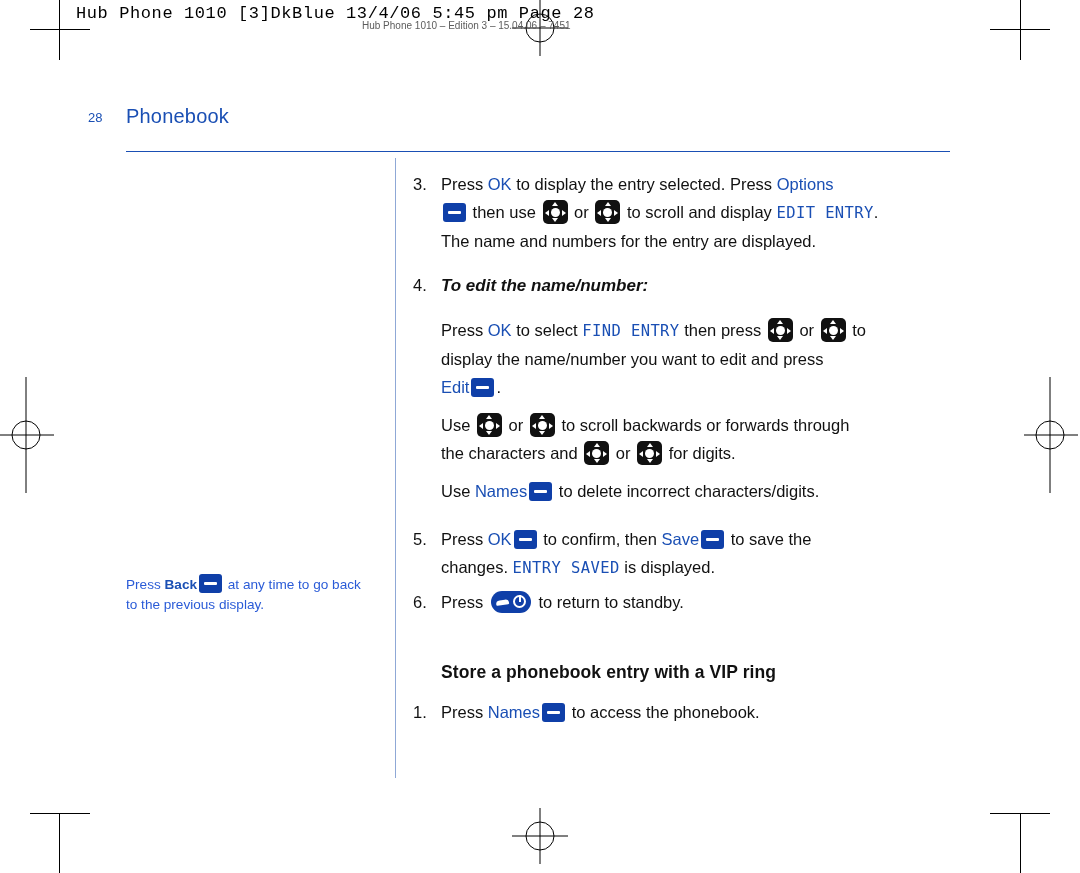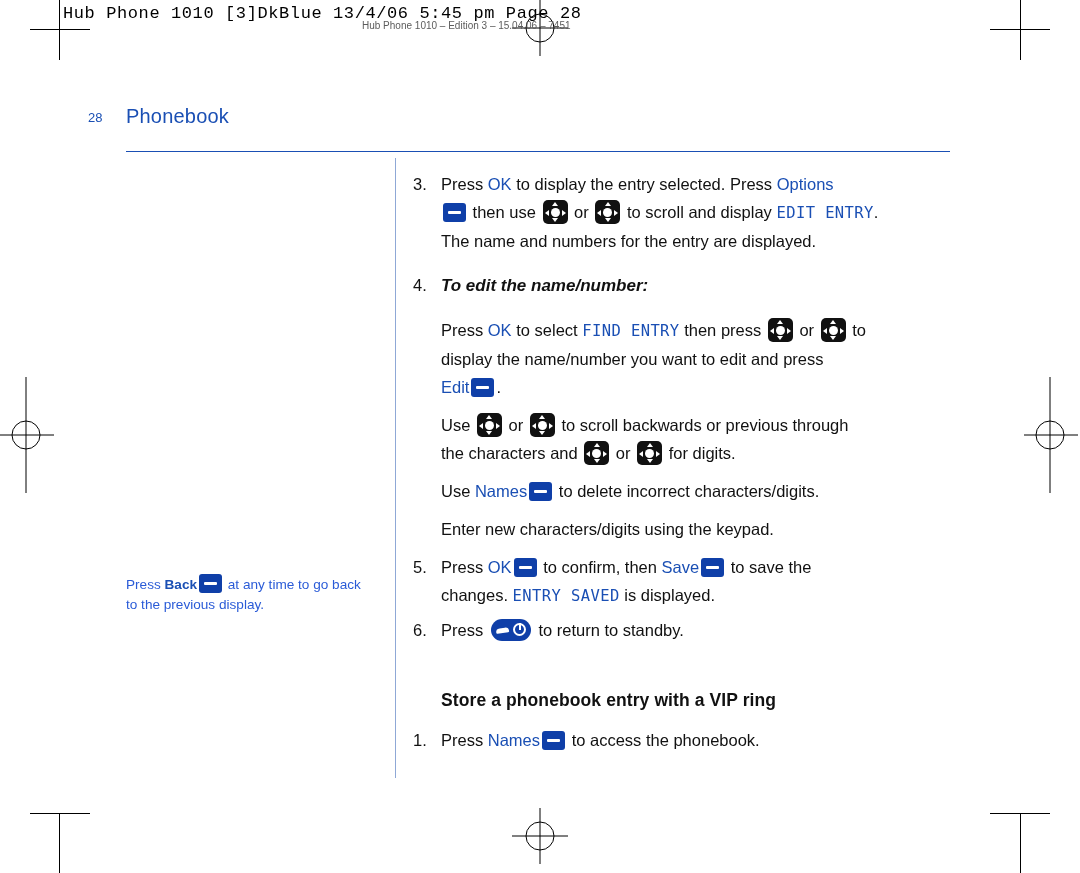--- a/index.html
+++ b/index.html
@@ -12,21 +12,21 @@
     color:#000;
   }
 
   
   .corner{position:absolute;width:60px;height:60px;}
   .corner .v{position:absolute;width:1px;height:60px;background:#000;}
   .corner .h{position:absolute;height:1px;width:60px;background:#000;}
 
   
   .slug{
-    position:absolute;left:63px;top:4px;
+    position:absolute;left:76px;top:4px;
     font-family:"Liberation Mono","DejaVu Sans Mono",monospace;
     font-size:17px;letter-spacing:0.6px;color:#000;white-space:nowrap;text-align:right;
   }
   .runhead{
     position:absolute;left:362px;top:20px;
     font-family:"Liberation Sans",sans-serif;
     font-size:10px;color:#5c5c5c;white-space:nowrap;
   }
 
   
@@ -208,39 +208,38 @@
       <span class="blue">Edit</span><span class="k-soft"></span><span>.</span>
     </div>
 
     <div class="gap"></div>
 
     <div class="ind">
       <span>Use</span>
       <span class="k-nav"><i class="t"></i><i class="b"></i><i class="l"></i><i class="r"></i><i class="c"></i></span>
       <span>or</span>
       <span class="k-nav"><i class="t"></i><i class="b"></i><i class="l"></i><i class="r"></i><i class="c"></i></span>
-      <span>to scroll backwards or previous through</span><br>
+      <span>to scroll backwards or forwards through</span><br>
       <span>the characters and</span>
       <span class="k-nav"><i class="t"></i><i class="b"></i><i class="l"></i><i class="r"></i><i class="c"></i></span>
       <span>or</span>
       <span class="k-nav"><i class="t"></i><i class="b"></i><i class="l"></i><i class="r"></i><i class="c"></i></span>
       <span>for digits.</span>
     </div>
 
     <div class="gap"></div>
 
     <div class="ind">
       <span>Use</span>
       <span class="blue">Names</span><span class="k-soft"></span>
       <span>to delete incorrect characters/digits.</span>
     </div>
 
     <div class="gap"></div>
 
-    <div class="ind">Enter new characters/digits using the keypad.</div>
 
     <div class="gap"></div>
 
     <div class="step">
       <span class="num">5.</span>
       <div class="txt">
         <span>Press</span>
         <span class="blue">OK</span><span class="k-soft"></span>
         <span>to confirm, then</span>
         <span class="blue">Save</span><span class="k-soft"></span>

